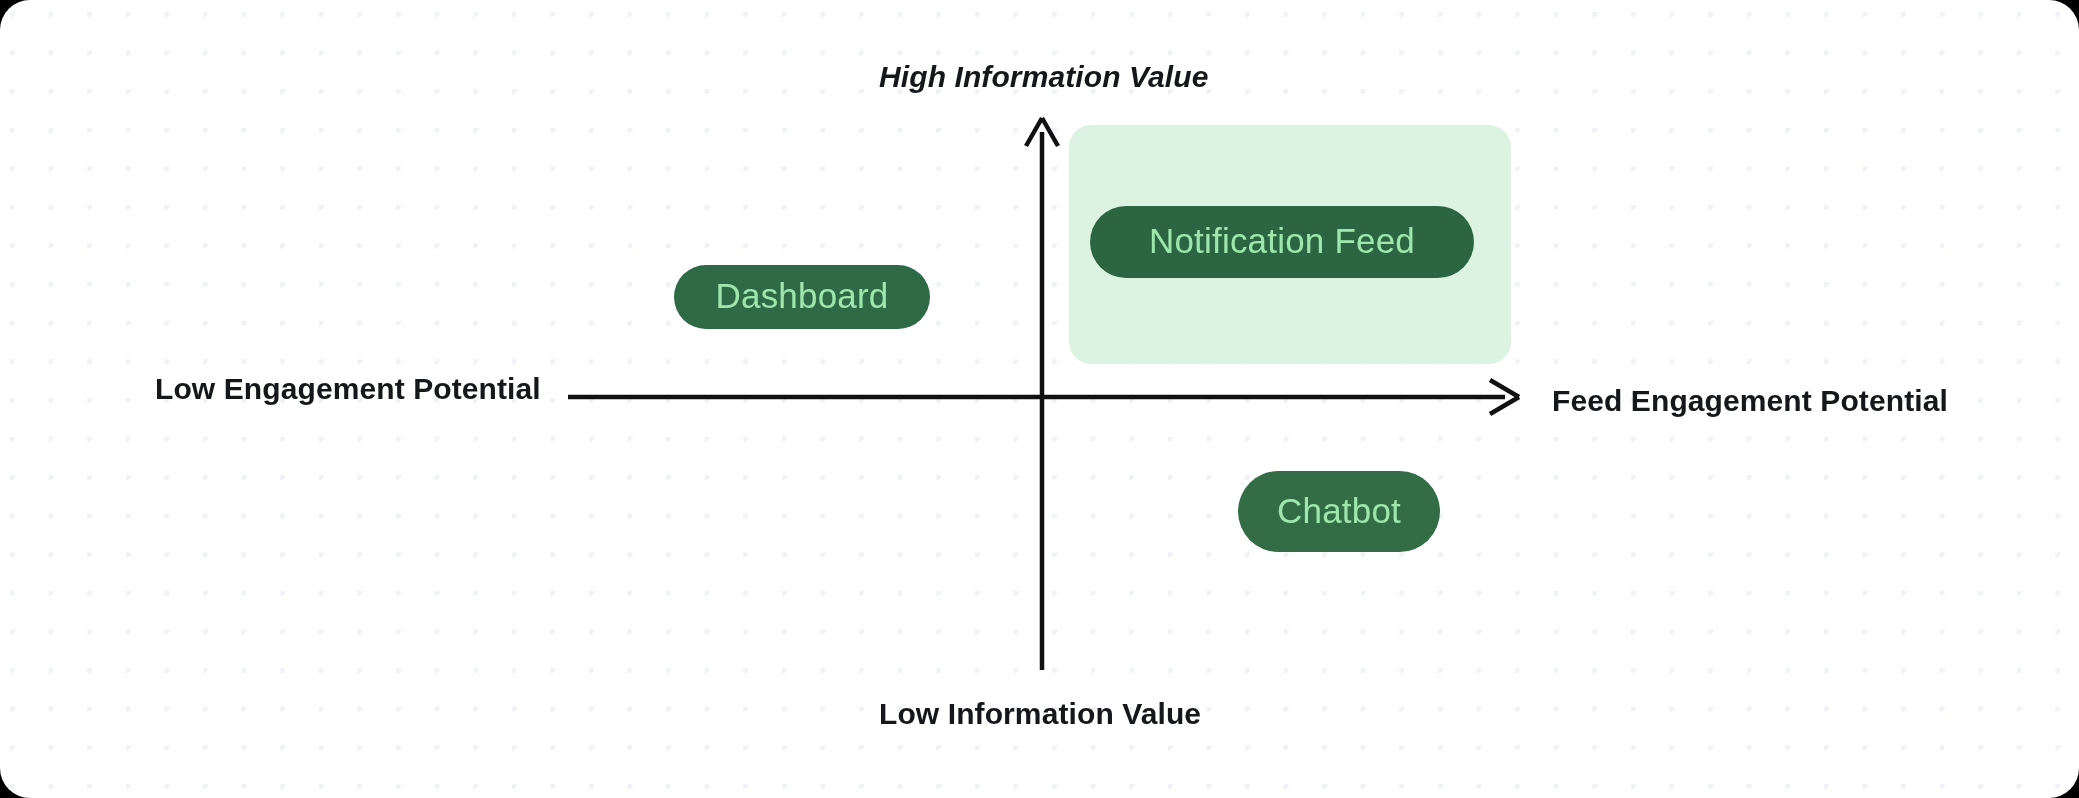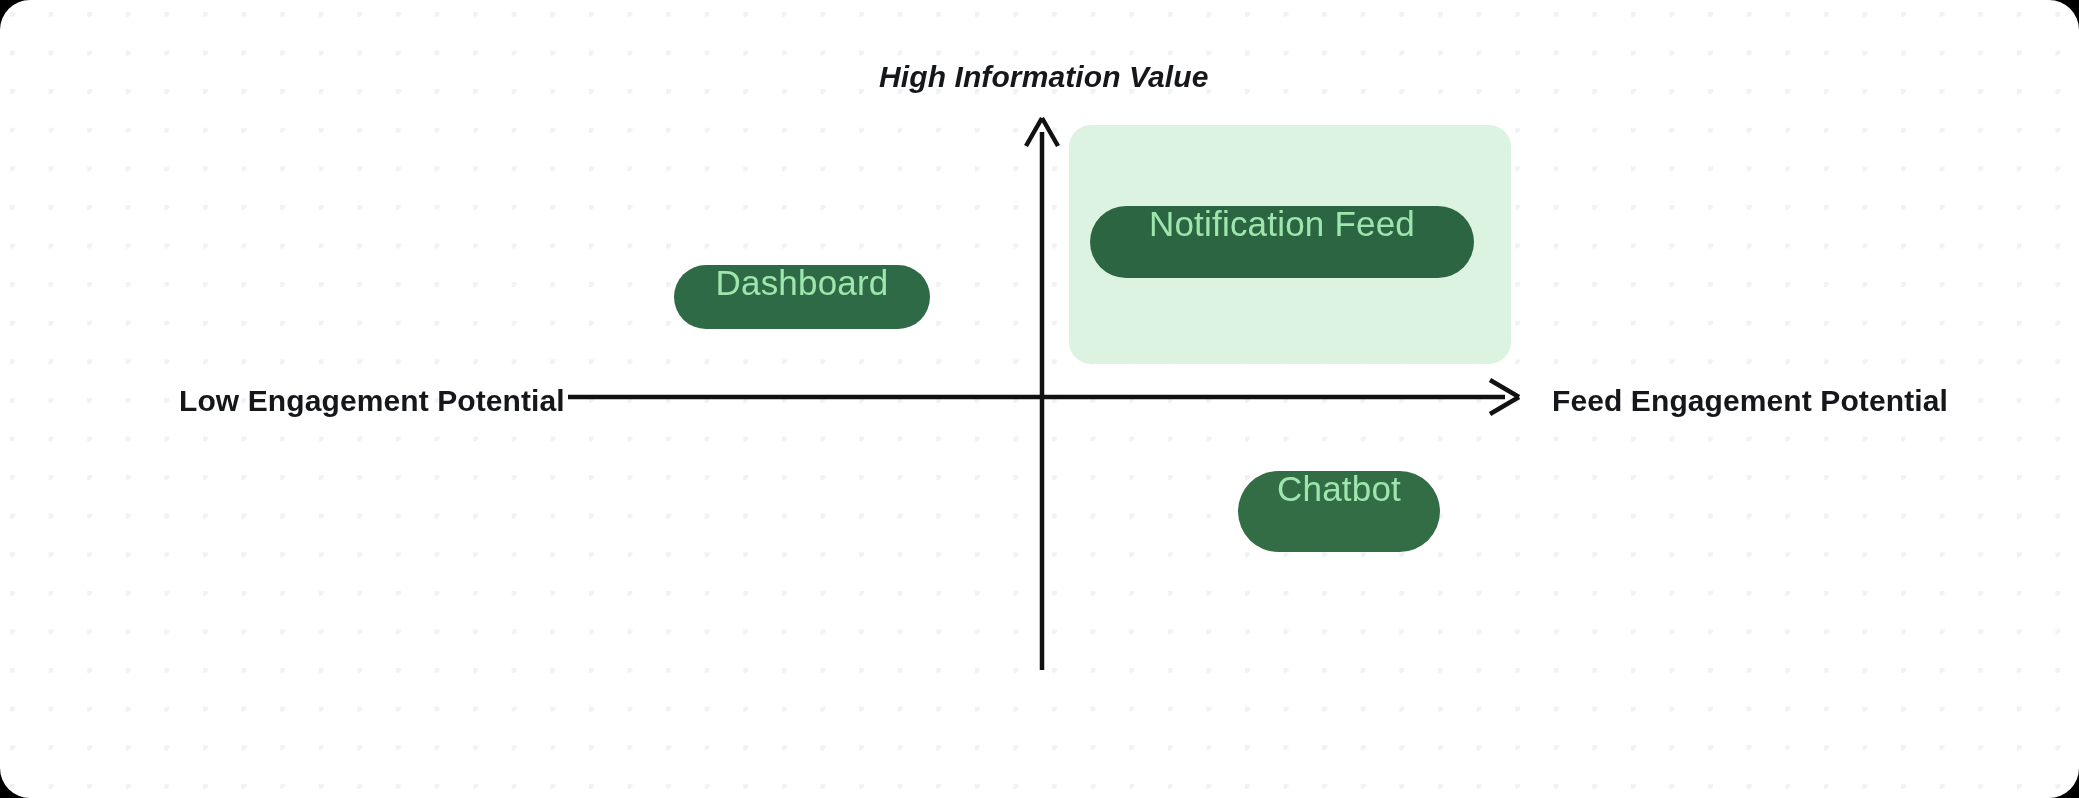--- a/index.html
+++ b/index.html
@@ -42,41 +42,41 @@
     position: absolute;
     color: #15171a;
     font-size: 30px;
     font-weight: 600;
     letter-spacing: 0.1px;
     white-space: nowrap;
     line-height: 1;
   }
   #label-top    { left: 879px;  top: 62px; font-style: italic;  }
   #label-bottom { left: 879px;  top: 699px; }
-  #label-left   { left: 155px;  top: 386px; margin-left: 24px; }
+  #label-left   { left: 155px;  top: 374px; }
   #label-right  { left: 1552px; top: 386px; }
 
   
   .region {
     position: absolute;
     background: #ddf3e1;
     border-radius: 22px;
   }
   #region-high-value-high-engagement {
     left: 1069px;
     top: 125px;
     width: 442px;
     height: 239px;
   }
 
   
   .node {
     position: absolute;
     display: flex;
-    align-items: flex-start;
+    align-items: center;
     justify-content: center;
     box-sizing: border-box;
     border-radius: 999px;
     color: #9fe6ae;
     font-size: 35px;
     font-weight: 400;
     letter-spacing: 0.2px;
     white-space: nowrap;
     line-height: 1;
     padding-bottom: 3px;
@@ -116,20 +116,21 @@
 
     <path d="M 1042 118 L 1026 146 M 1042 118 L 1058 146" stroke="#111111" stroke-width="4.5" fill="none" stroke-linecap="butt" stroke-linejoin="miter"></path>
 
     <line x1="568" y1="397" x2="1505" y2="397" stroke="#111111" stroke-width="4.5"></line>
 
     <path d="M 1519 397 L 1490 380 M 1519 397 L 1490 414" stroke="#111111" stroke-width="4.5" fill="none" stroke-linecap="butt" stroke-linejoin="miter"></path>
   </svg>
 
   <div class="axis-label" id="label-top">High Information Value</div>
 
+  <div class="axis-label" id="label-bottom">Low Information Value</div>
 
   <div class="axis-label" id="label-left">Low Engagement Potential</div>
 
   <div class="axis-label" id="label-right">Feed Engagement Potential</div>
 
   <div class="node" id="node-dashboard">
     <span>Dashboard</span>
   </div>
 
   <div class="node" id="node-notification-feed">

